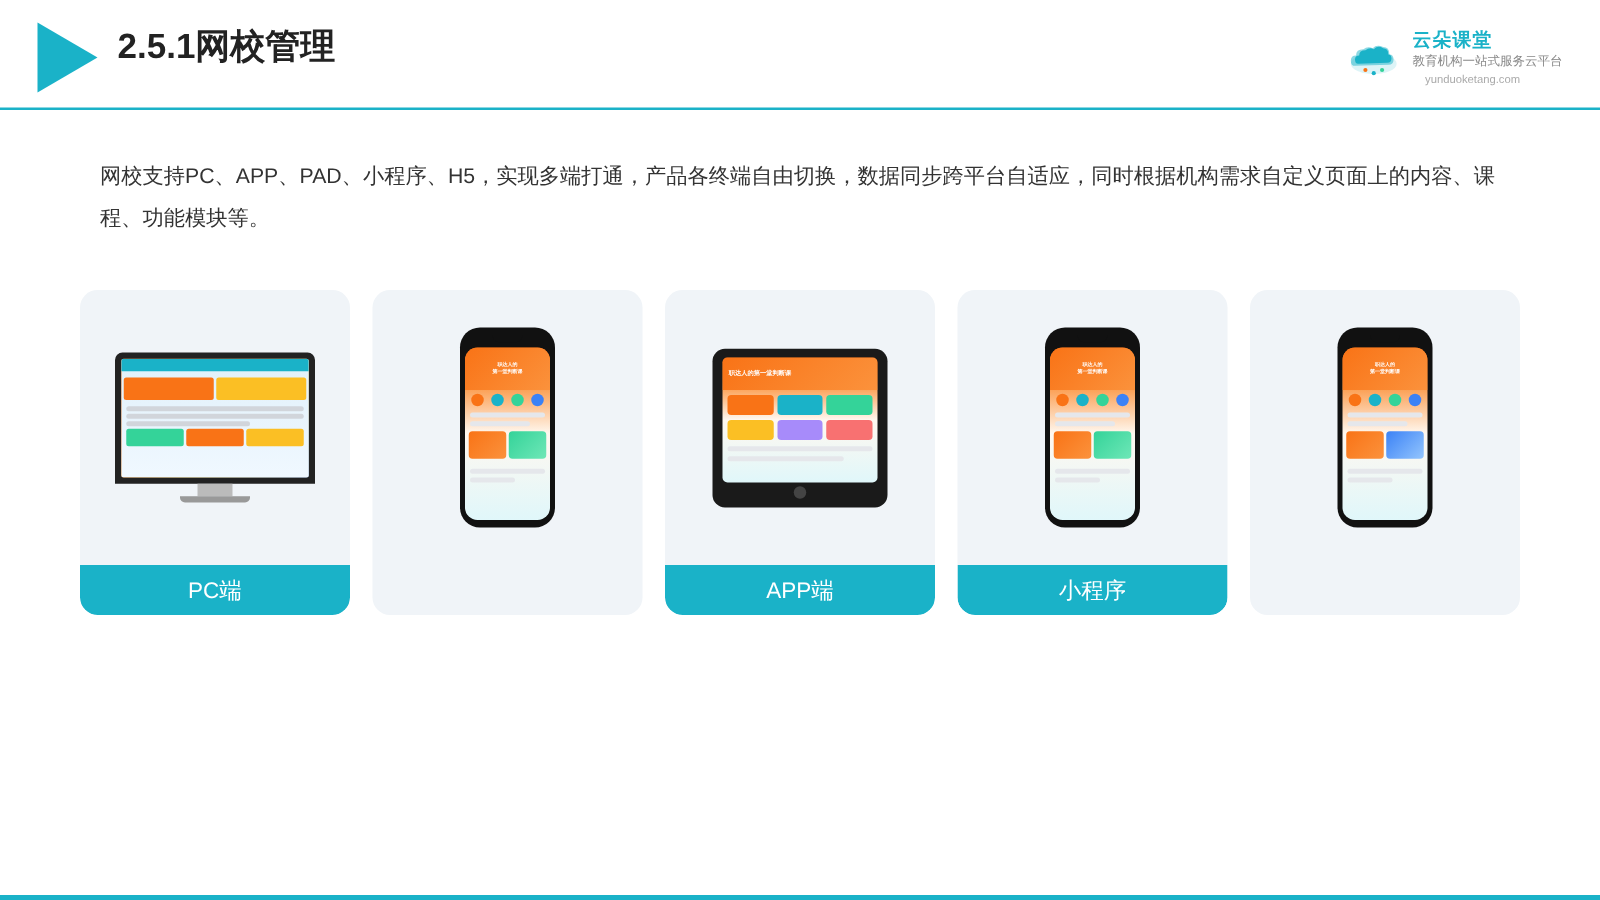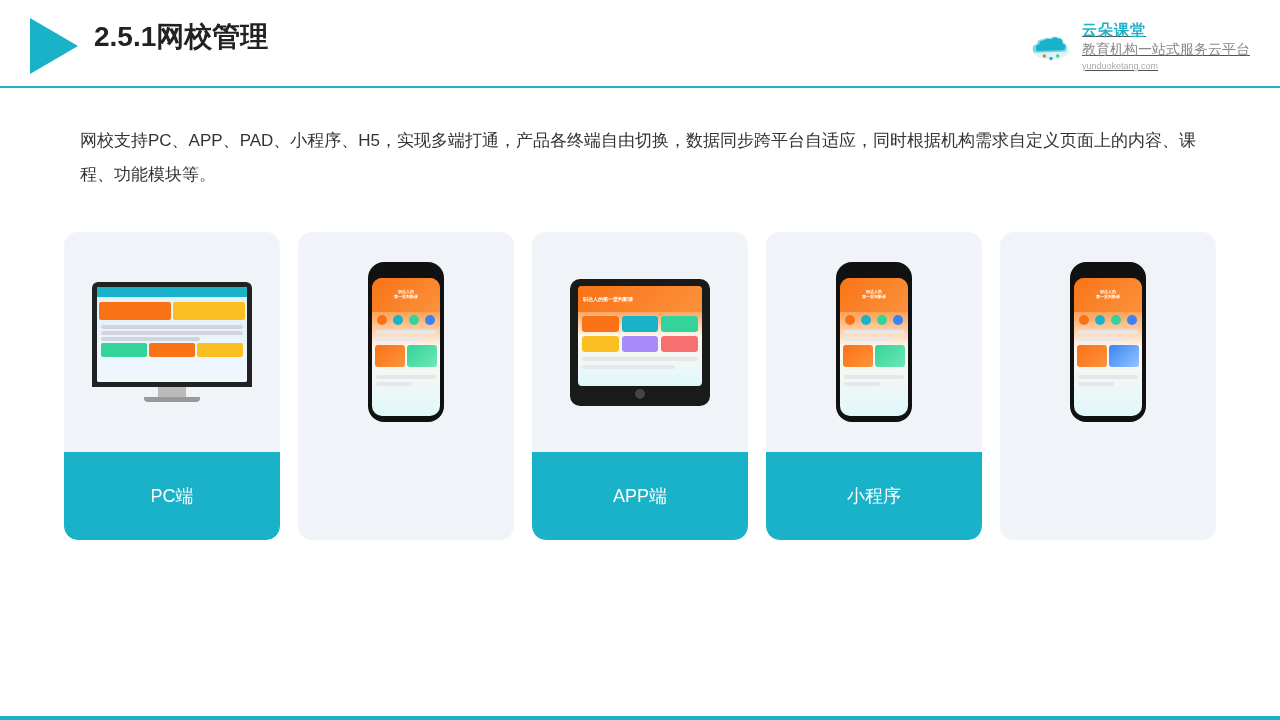--- a/index.html
+++ b/index.html
@@ -50,35 +50,35 @@
     .cloud-icon-svg {
       width: 50px;
       height: 36px;
     }
     .cloud-text-block {
       display: flex;
       flex-direction: column;
       font-size: 10px;
       color: #555;
       line-height: 1.4;
-      text-decoration: underline;
     }
     .cloud-name {
       font-size: 15px;
       color: #1ab2c8;
       font-weight: bold;
       letter-spacing: 1px;
     }
     .cloud-sub {
-      font-size: 14px;
+      font-size: 10px;
       color: #888;
     }
     .cloud-domain {
       font-size: 9px;
       color: #aaa;
+      margin-left: 10px;
     }
 
     
     .description {
       padding: 36px 80px 20px 80px;
       font-size: 17px;
       color: #333;
       line-height: 2;
     }
 
@@ -304,21 +304,21 @@
     .pad-card.grn { background: #34d399; }
     .pad-card.yel { background: #fbbf24; }
     .pad-card.pur { background: #a78bfa; }
 
     
     .device-label {
       background: #1ab2c8;
       color: #fff;
       font-size: 18px;
       text-align: center;
-      padding: 32px 0;
+      padding: 8px 0;
       font-weight: 500;
       border-radius: 0 0 14px 14px;
     }
 
     
     .bottom-line {
       position: absolute;
       bottom: 0;
       left: 0; right: 0;
       height: 4px;

